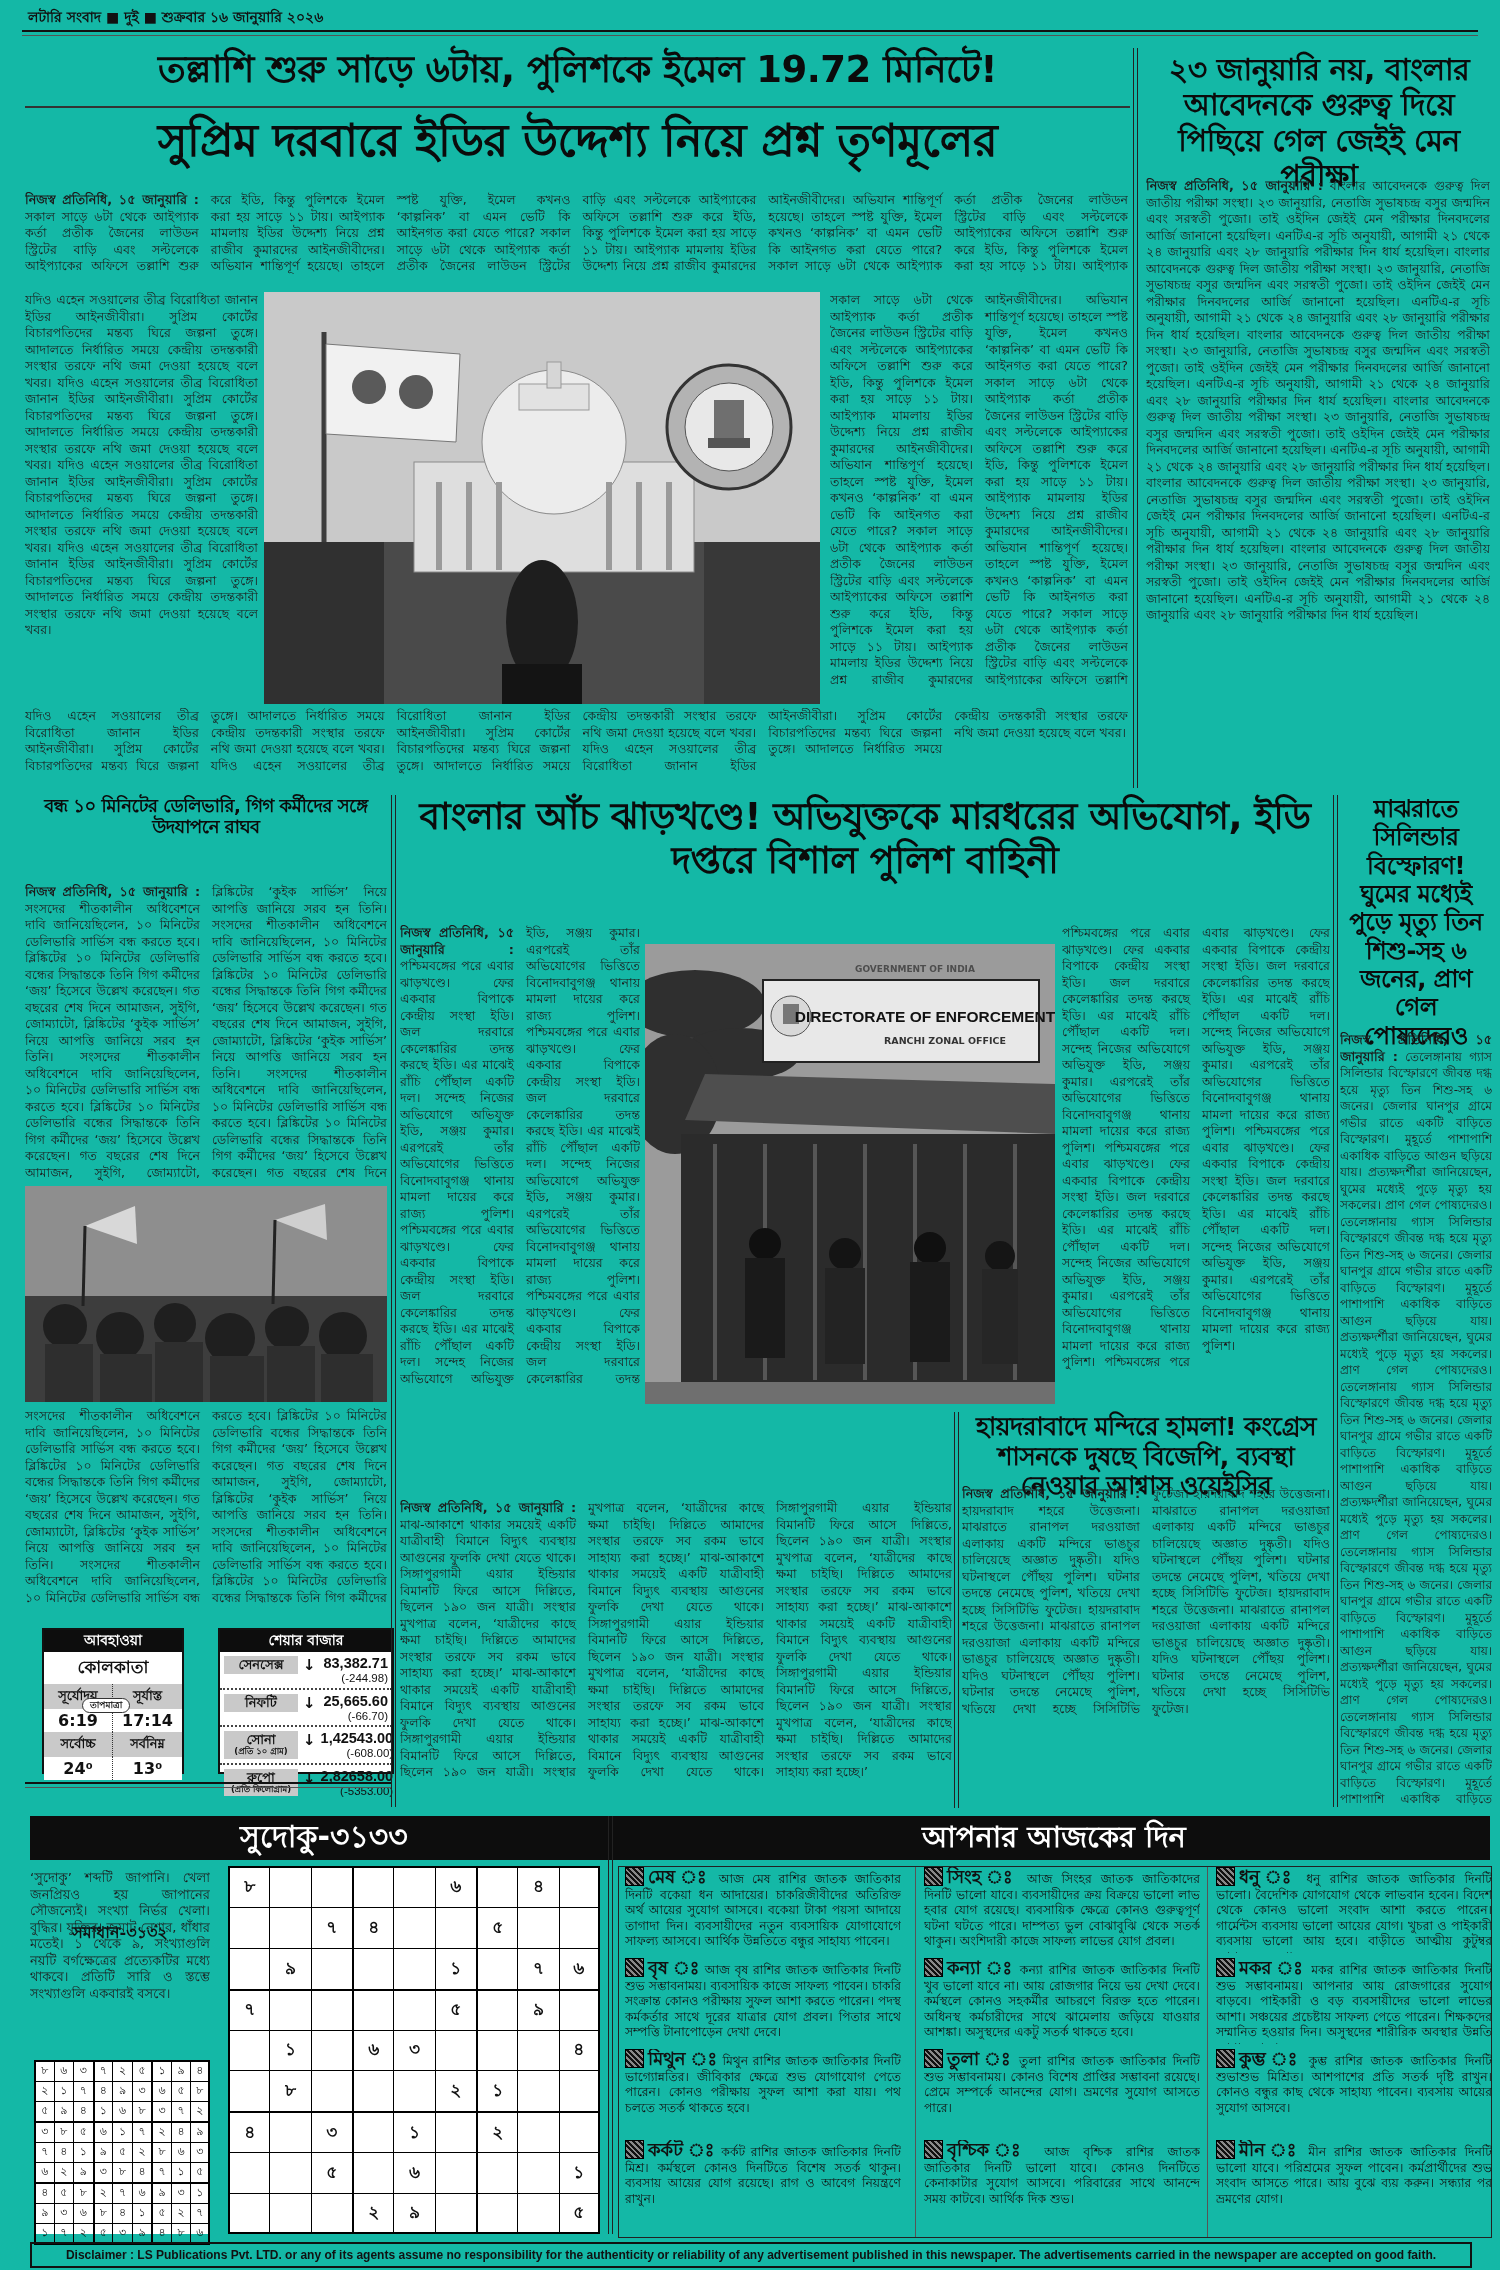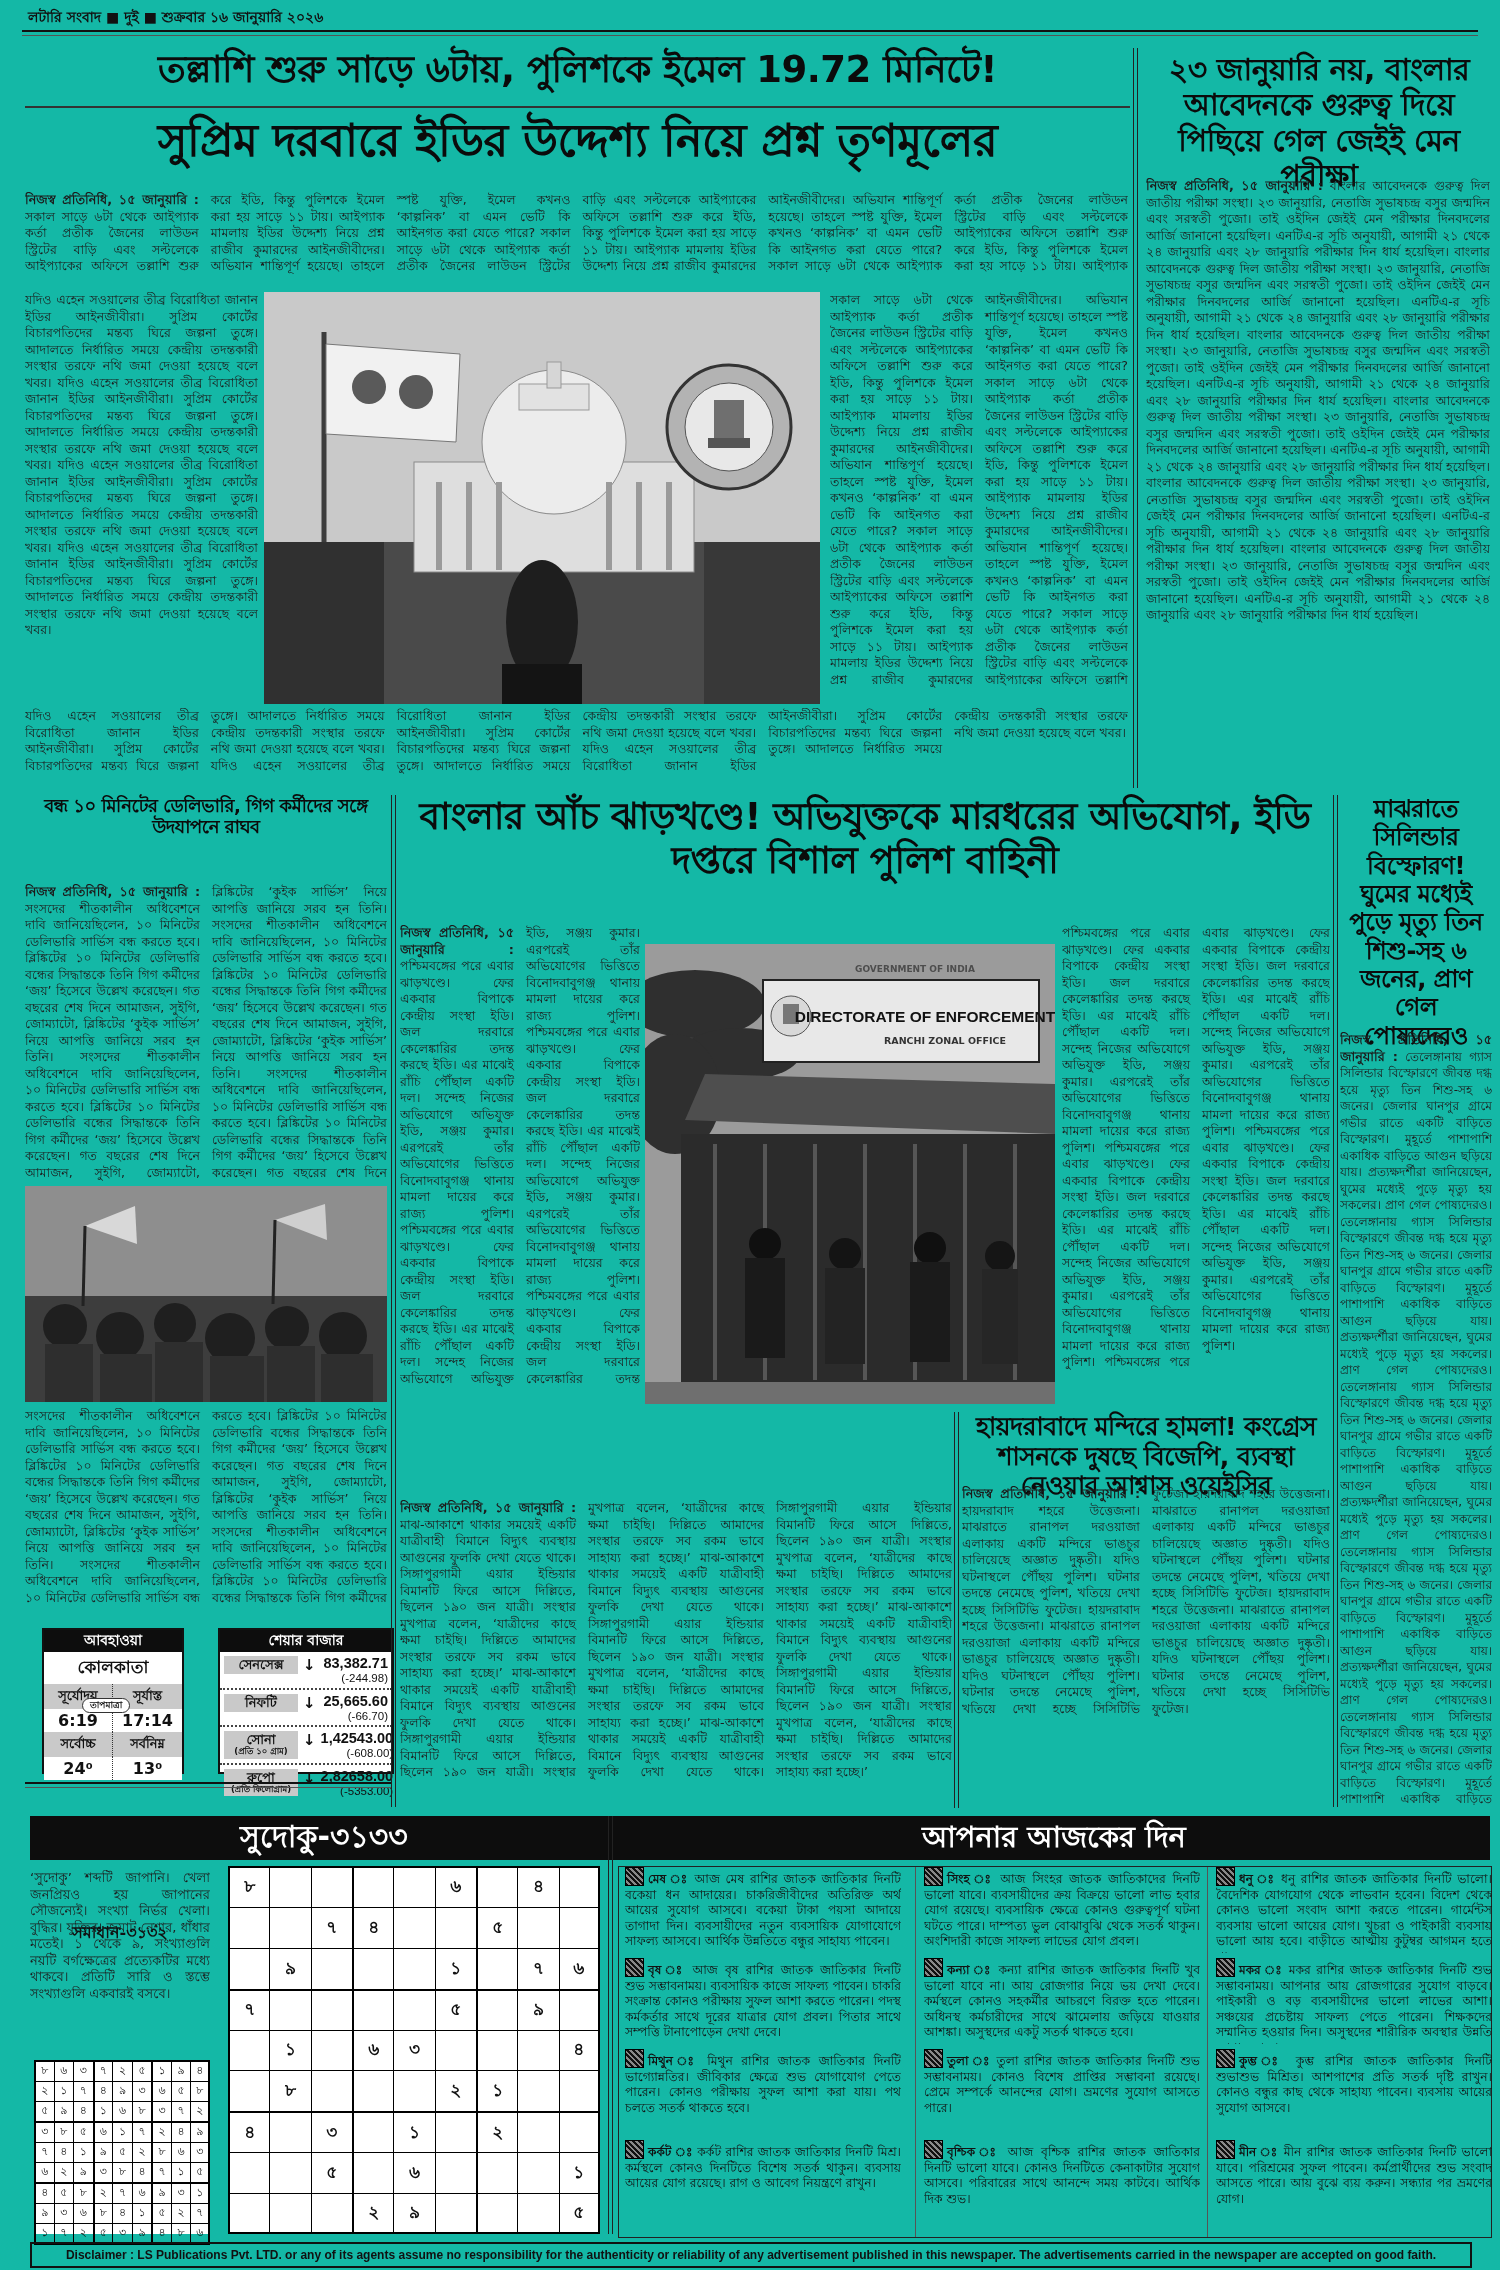--- a/index.html
+++ b/index.html
@@ -23,21 +23,21 @@
   .mrow{border-bottom:2px dotted #444;padding:4px 4px 3px 4px;display:flex;align-items:flex-start;gap:5px;}
   .mlabel{background:#c9c9c9;font-weight:700;font-size:13px;text-align:center;flex:0 0 72px;padding:2px 1px;line-height:1.1;}
   .mlabel small{font-weight:700;font-size:8.5px;display:block;}
   .marrow{font-size:15px;font-weight:700;}
   .mnum{flex:1;text-align:right;font-weight:700;font-size:14.5px;line-height:1.1;font-family:"Liberation Sans",sans-serif;}
   .mnum span{display:block;font-weight:400;font-size:11.5px;}
   .horo-col{position:absolute;top:0;bottom:0;overflow:hidden;}
   .horo-entry{margin:0 0 5px 0;font-size:12.3px;line-height:15.6px;text-align:justify;overflow:hidden;height:86px;}
   .zicon{display:inline-block;width:17px;height:17px;margin:0 4px -3px 0;border:1px solid #000;
          background:repeating-linear-gradient(45deg,#111 0 2px,#888 2px 4px);}
-  .zsign{font-size:12px;}
+  .zsign{font-size:18px;font-family:Liberation Mono, monospace;}
   .pill{position:absolute;background:#fff;border:1px solid #333;border-radius:9px;font-size:9px;font-weight:700;padding:0 7px;line-height:13px;}
   .photo{background:#a7a7a7;overflow:hidden;}
 </style>
 </head>
 <body>
 
 <div id="page">
 
   <div class="abs" style="left:28px;top:6px;width:900px;font-size:14px;font-weight:700;">লটারি সংবাদ ■ দুই ■ শুক্রবার ১৬ জানুয়ারি ২০২৬</div>
   <div class="abs hrule2" style="left:22px;top:30px;width:1456px;"></div>

